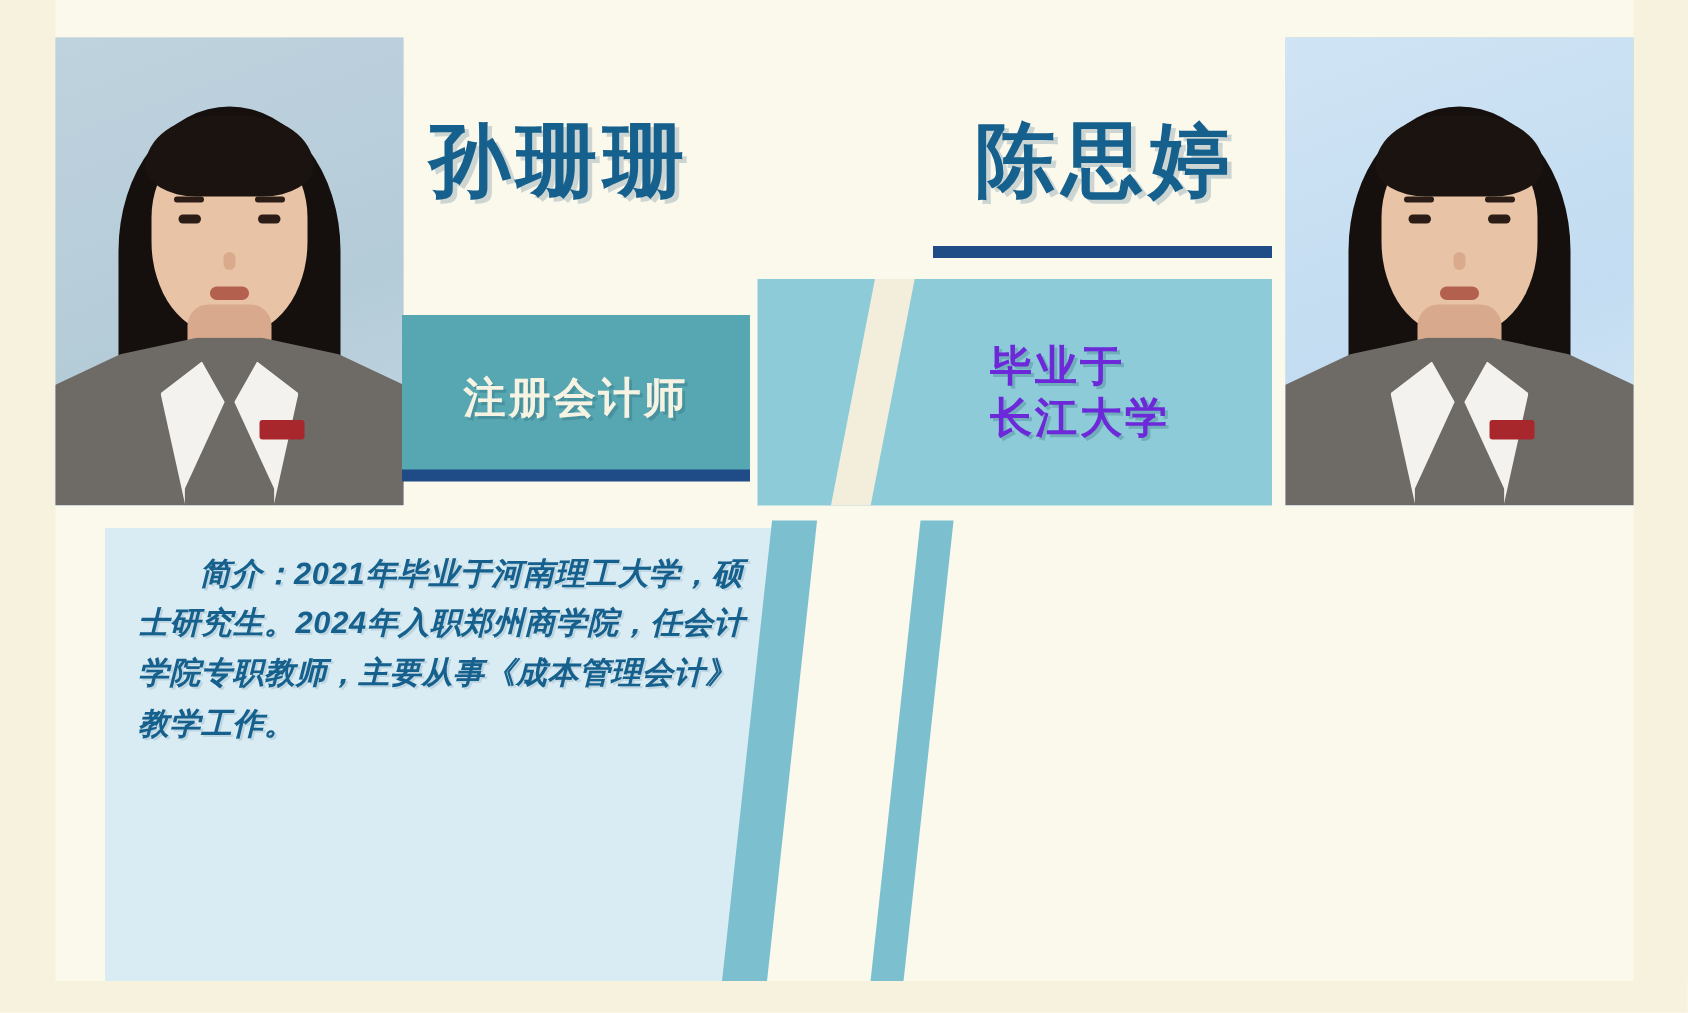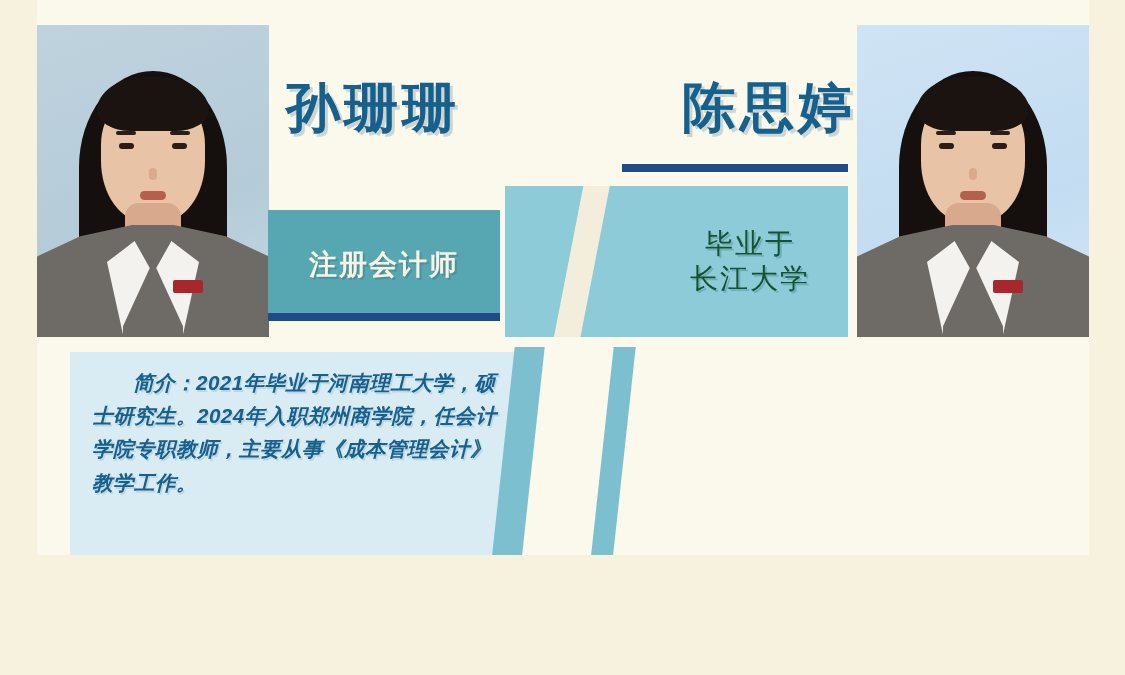--- a/index.html
+++ b/index.html
@@ -7,21 +7,21 @@
     padding: 0;
     background: #f6f2de;
   }
   body {
     font-family: "Liberation Sans", "DejaVu Sans", sans-serif;
   }
 
   #poster {
     position: relative;
     width: 1125px;
-    height: 555px;
+    height: 654px;
     background: #f7f2de;
     overflow: hidden;
     border-radius: 27px;
   }
 
   
   .cream-field {
     position: absolute;
     left: 37px;
     top: 0px;
@@ -149,21 +149,21 @@
     position: absolute;
     color: #15608c;
     font-size: 54px;
     font-weight: bold;
     letter-spacing: 4px;
     line-height: 1;
     white-space: nowrap;
     text-shadow: 3px 3px 0 rgba(120,150,165,.35);
   }
   .name-left  { left: 286px; top: 80px; }
-  .name-right { left: 650px; top: 80px; margin-left: 32px; }
+  .name-right { left: 650px; top: 80px; }
 
   .navy-bar {
     position: absolute;
     height: 8px;
     background: #1f4b86;
   }
   .navy-left  { left: 268px; top: 313px; width: 232px; }
   .navy-right { left: 622px; top: 164px; width: 226px; }
 
   
@@ -194,24 +194,23 @@
     width: 343px; height: 151px;
     background: #8ccbd7;
     overflow: hidden;
   }
   .cred-light .cred-text {
     position: absolute;
     left: 155px;
     top: 50%;
     transform: translateY(-50%);
     width: 180px;
-    text-align: center;
-    color: #14532d;
+    color: #6d28d9;
     font-size: 28px;
-    font-weight: normal;
+    font-weight: bold;
     letter-spacing: 2px;
     line-height: 1.28;
     text-shadow: 2px 2px 0 rgba(40,100,115,.28);
   }
   
   .slash {
     position: absolute;
     top: -30px;
     left: 63px;
     width: 26px;

